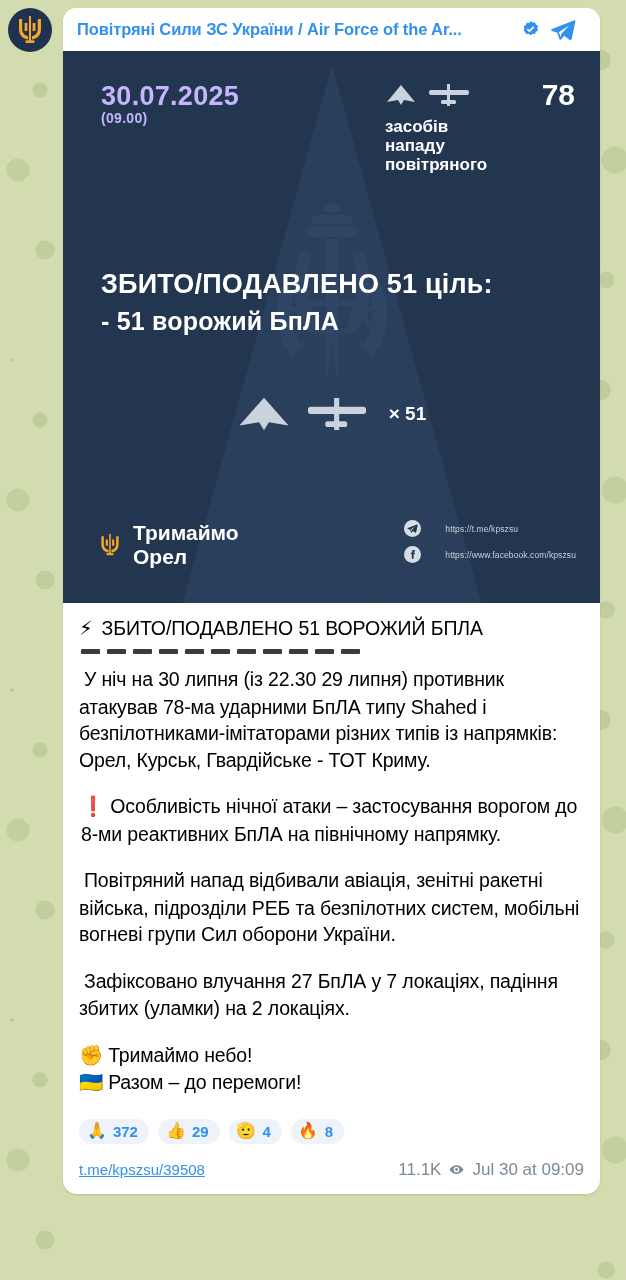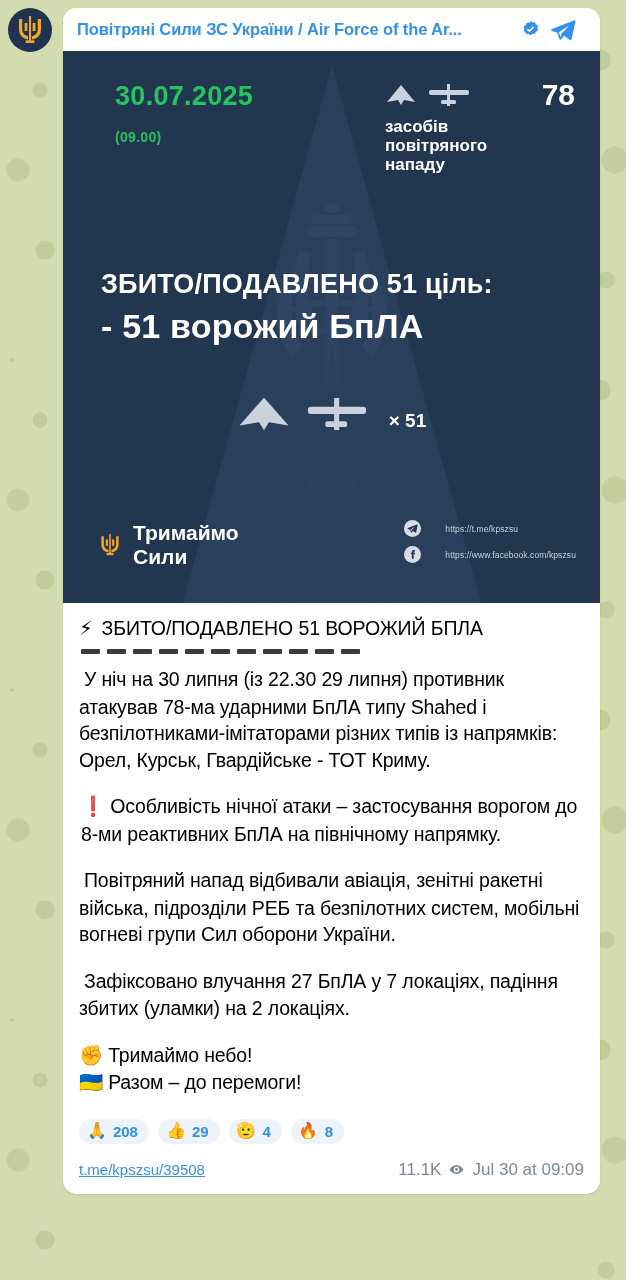--- a/index.html
+++ b/index.html
@@ -56,41 +56,41 @@
   
   .poster{
     position:relative;width:537px;height:552px;
     background:#23364f;overflow:hidden;
   }
   .poster .watermark{
     position:absolute;left:50%;top:-6px;transform:translateX(-50%);
     width:300px;height:560px;opacity:1;
   }
   .poster-date{
-    position:absolute;left:52px;top:32px;color:#22c55e;
+    position:absolute;left:38px;top:32px;color:#c4b5fd;
   }
   .poster-date .d{font-size:27px;font-weight:700;letter-spacing:.3px;line-height:1;}
-  .poster-date .t{font-size:14px;font-weight:700;margin-top:19px;letter-spacing:.3px;}
+  .poster-date .t{font-size:14px;font-weight:700;margin-top:0;letter-spacing:.3px;}
 
   .poster-count{
     position:absolute;right:25px;top:28px;width:190px;color:#fff;
   }
   .pc-row{display:flex;align-items:center;justify-content:flex-start;gap:10px;height:32px;}
   .pc-num{font-size:30px;font-weight:700;margin-left:auto;line-height:1;}
   .pc-label{font-size:17px;font-weight:700;line-height:1.12;margin-top:6px;}
 
   .poster-head{
     position:absolute;left:38px;top:218px;color:#fff;
   }
   .ph1{font-size:27px;font-weight:700;letter-spacing:.2px;}
-  .ph2{font-size:34px;font-weight:700;margin-top:7px;letter-spacing:.2px;}
+  .ph2{font-size:25px;font-weight:700;margin-top:7px;letter-spacing:.2px;}
 
   .poster-mid{
     position:absolute;left:0;right:0;top:345px;
-    display:flex;align-items:flex-end;justify-content:center;gap:14px;
+    display:flex;align-items:center;justify-content:center;gap:14px;
   }
   .poster-mid .x51{color:#fff;font-size:19px;font-weight:700;margin-left:6px;}
 
   .poster-foot{
     position:absolute;left:36px;bottom:34px;display:flex;align-items:center;gap:12px;
   }
   .pf-text{color:#fff;font-size:21px;font-weight:700;line-height:1.15;}
   .poster-links{
     position:absolute;right:24px;bottom:40px;
     display:flex;flex-direction:column;gap:9px;
@@ -207,22 +207,22 @@
         </svg>
         <svg width="44" height="24" viewBox="0 0 44 24">
           <rect x="20" y="1" width="3" height="22" fill="#c9d2dd"></rect>
           <rect x="2" y="7" width="40" height="5" rx="2" fill="#c9d2dd"></rect>
           <rect x="14" y="17" width="15" height="4" rx="1.5" fill="#c9d2dd"></rect>
         </svg>
         <div class="pc-num">78</div>
       </div>
       <div class="pc-label">
         <div>засобів</div>
+        <div>нападу</div>
         <div>повітряного</div>
-        <div>нападу</div>
       </div>
     </div>
 
     <div class="poster-head">
       <div class="ph1">ЗБИТО/ПОДАВЛЕНО 51 ціль:</div>
       <div class="ph2">- 51  ворожий БпЛА</div>
     </div>
 
     <div class="poster-mid">
       <svg width="54" height="36" viewBox="0 0 32 22">
@@ -240,21 +240,21 @@
       <svg width="22" height="26" viewBox="0 0 28 30">
         <path d="M13 1 L15 1 L15 27 L13 27 Z" fill="#f5a623"></path>
         <path d="M3 4 L6.2 4 L6.2 14 C6.2 18 8.6 20.5 12 21.2 L12 24.6 C6 23.7 3 19.6 3 14 Z" fill="#f5a623"></path>
         <path d="M25 4 L21.8 4 L21.8 14 C21.8 18 19.4 20.5 16 21.2 L16 24.6 C22 23.7 25 19.6 25 14 Z" fill="#f5a623"></path>
         <path d="M8.6 8 L11.4 8 L11.4 16 L8.6 16 Z" fill="#f5a623"></path>
         <path d="M19.4 8 L16.6 8 L16.6 16 L19.4 16 Z" fill="#f5a623"></path>
         <path d="M9.6 25.3 L18.4 25.3 L18.4 28 L9.6 28 Z" fill="#f5a623"></path>
       </svg>
       <div class="pf-text">
         <div>Тримаймо</div>
-        <div>Сили</div>
+        <div>Орел</div>
       </div>
     </div>
 
     <div class="poster-links">
       <div class="plink">
         <span class="circ">
           <svg width="11" height="11" viewBox="0 0 24 24">
               <path fill="#23364f" d="M22 3.2L1.8 11.1c-.9.35-.87 1.63.04 1.93l4.9 1.6 1.9 5.6c.27.8 1.3.98 1.83.32l2.6-3.2 5.1 3.77c.67.5 1.63.13 1.8-.7L23.4 4.3c.2-.9-.6-1.5-1.4-1.1zM8.1 14.1l9.9-6.6-7.6 7.9-.35 3.2z"></path>
             </svg>
         </span>
@@ -302,21 +302,21 @@
 
     <p class="para">
       <span class="lead-emoji">✊</span><span>Тримаймо небо!</span><br>
       <span class="lead-emoji">🇺🇦</span><span>Разом – до перемоги!</span>
     </p>
   </div>
 
   <div class="reactions">
     <div class="reaction">
       <span class="e">🙏</span>
-      <span class="n">208</span>
+      <span class="n">372</span>
     </div>
     <div class="reaction">
       <span class="e">👍</span>
       <span class="n">29</span>
     </div>
     <div class="reaction">
       <span class="e">🫡</span>
       <span class="n">4</span>
     </div>
     <div class="reaction">

